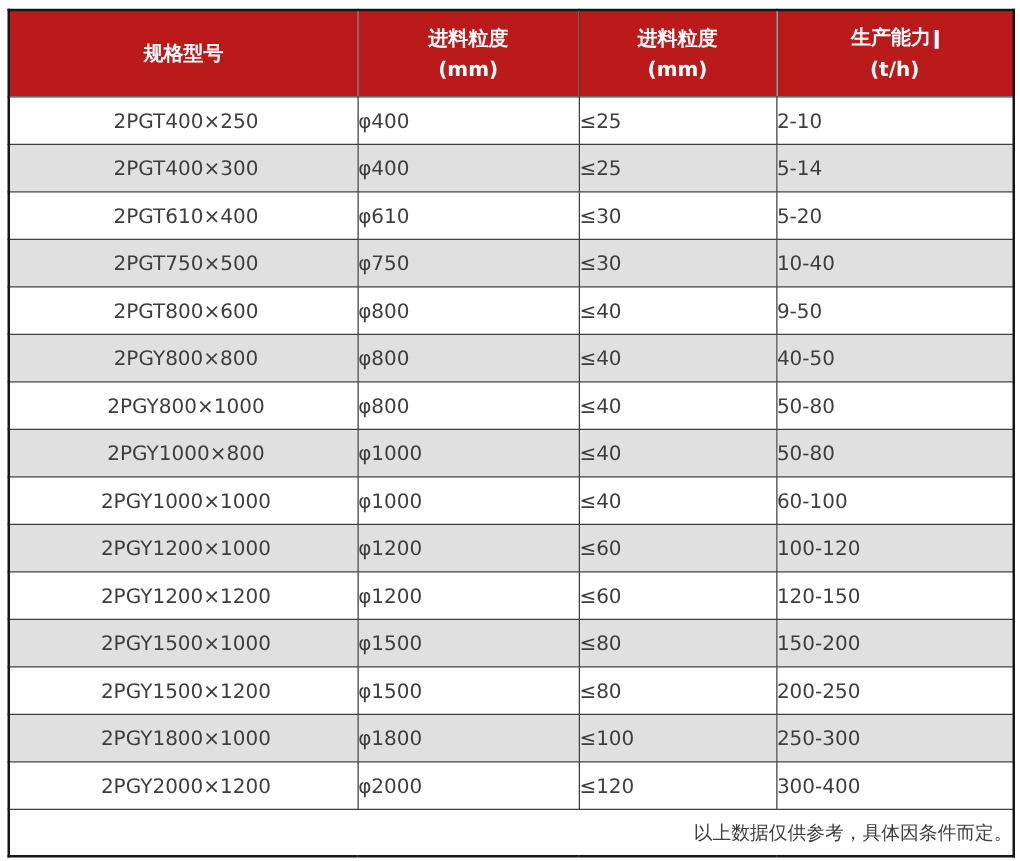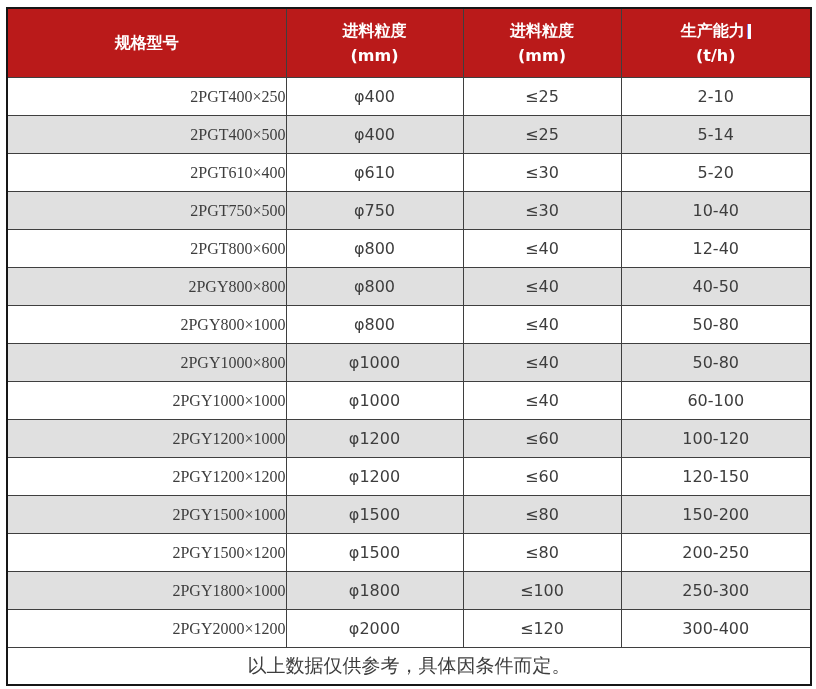--- a/index.html
+++ b/index.html
@@ -48,37 +48,35 @@
     justify-content: center;
     gap: 9px;
     height: 100%;
     line-height: 1;
   }
   thead th .h-sub:empty { display: none; }
   tbody td {
     height: 37px;
     font-size: 16px;
     color: var(--text, #3d3d3d);
+    background: var(--row-bg, #ffffff);
+    vertical-align: middle;
+  }
+  tbody td.model {
     text-align: center;
-    background: var(--row-bg, #ffffff);
-    vertical-align: middle;
-  }
-  tbody td.model {
-    text-align: right;
     padding-left: 4px;
-    font-family: Liberation Serif, serif;
   }
   tbody tr.alt td {
     background: var(--row-alt-bg, #e0e0e0);
   }
   td.footnote {
     height: 36px;
-    font-size: 19px;
+    font-size: 15px;
     color: var(--text, #3d3d3d);
-    text-align: center;
+    text-align: right;
     background: var(--row-bg, #ffffff);
     vertical-align: middle;
   }
   .caret {
     display: inline-block;
     width: 4px;
     height: 15px;
     margin-left: 2px;
     vertical-align: middle;
     background: linear-gradient(90deg, var(--caret-blue, #7c6fe0) 1px, #ffffff 1px);
@@ -130,42 +128,42 @@
       </tr>
     </thead>
     <tbody id="spec-body">
         <tr>
           <td class="model">2PGT400×250</td>
           <td>φ400</td>
           <td>≤25</td>
           <td>2-10</td>
         </tr>
         <tr class="alt">
-          <td class="model">2PGT400×500</td>
+          <td class="model">2PGT400×300</td>
           <td>φ400</td>
           <td>≤25</td>
           <td>5-14</td>
         </tr>
         <tr>
           <td class="model">2PGT610×400</td>
           <td>φ610</td>
           <td>≤30</td>
           <td>5-20</td>
         </tr>
         <tr class="alt">
           <td class="model">2PGT750×500</td>
           <td>φ750</td>
           <td>≤30</td>
           <td>10-40</td>
         </tr>
         <tr>
           <td class="model">2PGT800×600</td>
           <td>φ800</td>
           <td>≤40</td>
-          <td>12-40</td>
+          <td>9-50</td>
         </tr>
         <tr class="alt">
           <td class="model">2PGY800×800</td>
           <td>φ800</td>
           <td>≤40</td>
           <td>40-50</td>
         </tr>
         <tr>
           <td class="model">2PGY800×1000</td>
           <td>φ800</td>

